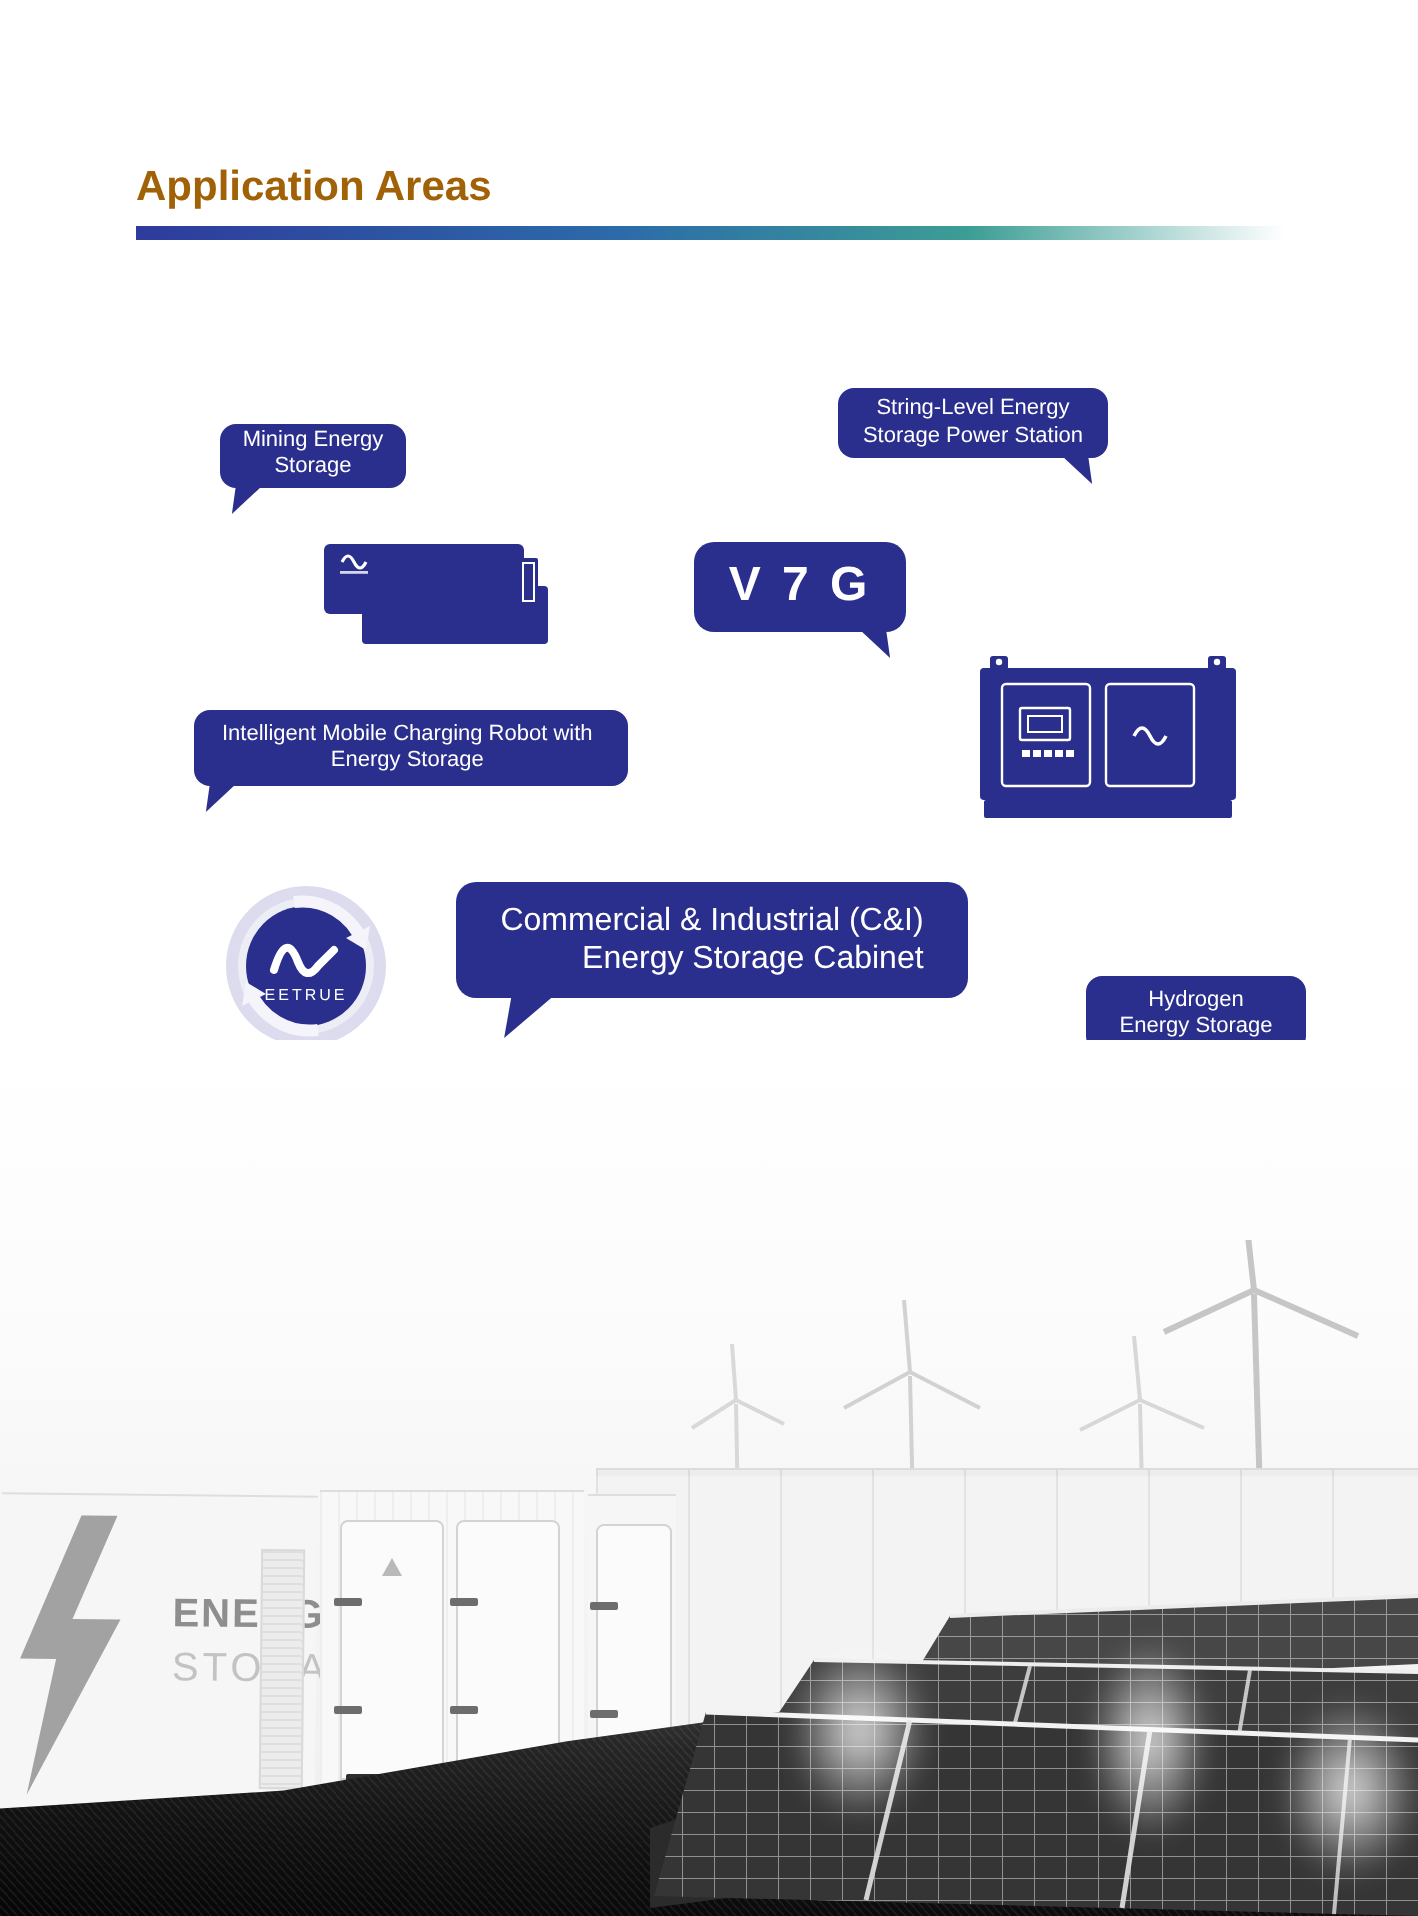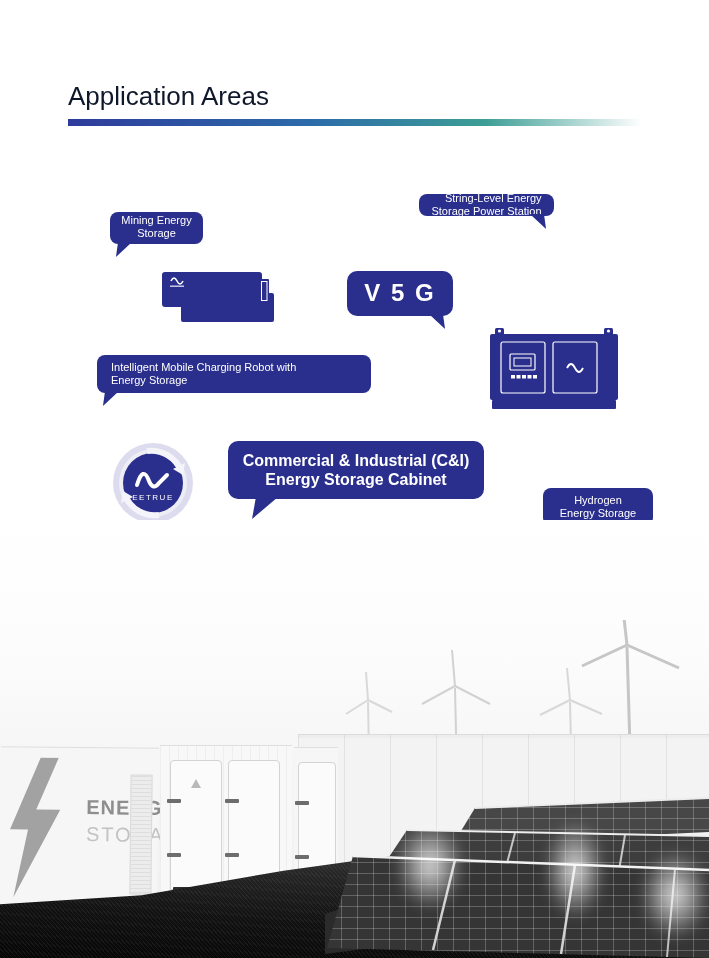--- a/index.html
+++ b/index.html
@@ -3,41 +3,41 @@
 <meta charset="utf-8">
 <style>
   html,body{margin:0;padding:0;background:#ffffff;}
   .page{
     position:relative;width:709px;height:958px;overflow:hidden;background:#ffffff;
     font-family:"Liberation Sans", sans-serif;
   }
   
   .hdr{position:absolute;left:68px;top:82px;width:580px;}
   .hdr h1{
-    margin:0;font-size:26px;font-weight:400;color:#0f172a;letter-spacing:0px;line-height:1.1;
+    margin:0;font-size:21px;font-weight:700;color:#a16207;letter-spacing:0px;line-height:1.1;
   }
   .title-rule{
     margin-top:8px;height:7px;width:580px;
     background:linear-gradient(90deg,#2e3b9c 0%,#2c6ba9 42%,#3d9e95 72%,rgba(255,255,255,0) 99%);
   }
   
   .bubble{
     position:absolute;background:#2a2e8c;color:#ffffff;border-radius:8px;
     display:flex;align-items:center;justify-content:center;text-align:center;
     font-size:11px;line-height:1.2;box-sizing:border-box;padding:4px 6px;
   }
   .bubble .txt{white-space:pre-line;}
   .bubble::after{content:"";position:absolute;width:0;height:0;}
   .tail-bl::after{left:7px;bottom:-13px;border-top:15px solid #2a2e8c;border-right:14px solid transparent;transform:skewX(-8deg);}
   .tail-br::after{right:9px;bottom:-13px;border-top:15px solid #2a2e8c;border-left:14px solid transparent;transform:skewX(8deg);}
   .b-mining{left:110px;top:212px;width:93px;height:32px;align-items:flex-end;}
-  .b-string{left:419px;top:194px;width:135px;height:22px;text-align:right;}
-  .b-robot{left:97px;top:355px;width:274px;height:38px;justify-content:flex-start;text-align:left;padding-left:14px;}
+  .b-string{left:419px;top:194px;width:135px;height:35px;}
+  .b-robot{left:97px;top:355px;width:217px;height:38px;justify-content:flex-start;text-align:center;padding-left:14px;}
   .b-v2g{left:347px;top:271px;width:106px;height:45px;font-size:24px;font-weight:700;letter-spacing:2px;border-radius:10px;}
-  .b-ci{left:228px;top:441px;width:256px;height:58px;font-size:16px;font-weight:700;border-radius:10px;}
+  .b-ci{left:228px;top:441px;width:256px;height:58px;font-size:16px;font-weight:400;border-radius:10px;text-align:right;}
   .b-ci::after{left:26px;bottom:-20px;border-top:22px solid #2a2e8c;border-right:22px solid transparent;transform:skewX(-10deg);}
   .b-hydrogen{left:519px;top:488px;width:110px;height:38px;margin-left:24px;}
   .b-sodium{left:97px;top:548px;width:114px;height:38px;}
   .b-explosion{left:327px;top:575px;width:219px;height:42px;}
   .b-power{left:127px;top:627px;width:129px;height:38px;}
   
   .illus{position:absolute;}
   .i-battery{left:159px;top:266px;width:120px;height:58px;}
   .i-cabinet{left:487px;top:326px;width:134px;height:88px;}
   .i-logo{left:111px;top:441px;width:84px;height:84px;}
@@ -112,21 +112,21 @@
   </div>
   <div class="bubble tail-br b-string">
     <span class="txt">String-Level Energy
 Storage Power Station</span>
   </div>
   <div class="bubble tail-bl b-robot">
     <span class="txt">Intelligent Mobile Charging Robot with
 Energy Storage</span>
   </div>
   <div class="bubble tail-br b-v2g">
-    <span class="txt">V 5 G</span>
+    <span class="txt">V 7 G</span>
   </div>
   <div class="bubble b-ci">
     <span class="txt">Commercial &amp; Industrial (C&amp;I)
 Energy Storage Cabinet</span>
   </div>
   <div class="bubble tail-br b-hydrogen">
     <span class="txt">Hydrogen
 Energy Storage</span>
   </div>
   <div class="bubble tail-br b-sodium">

